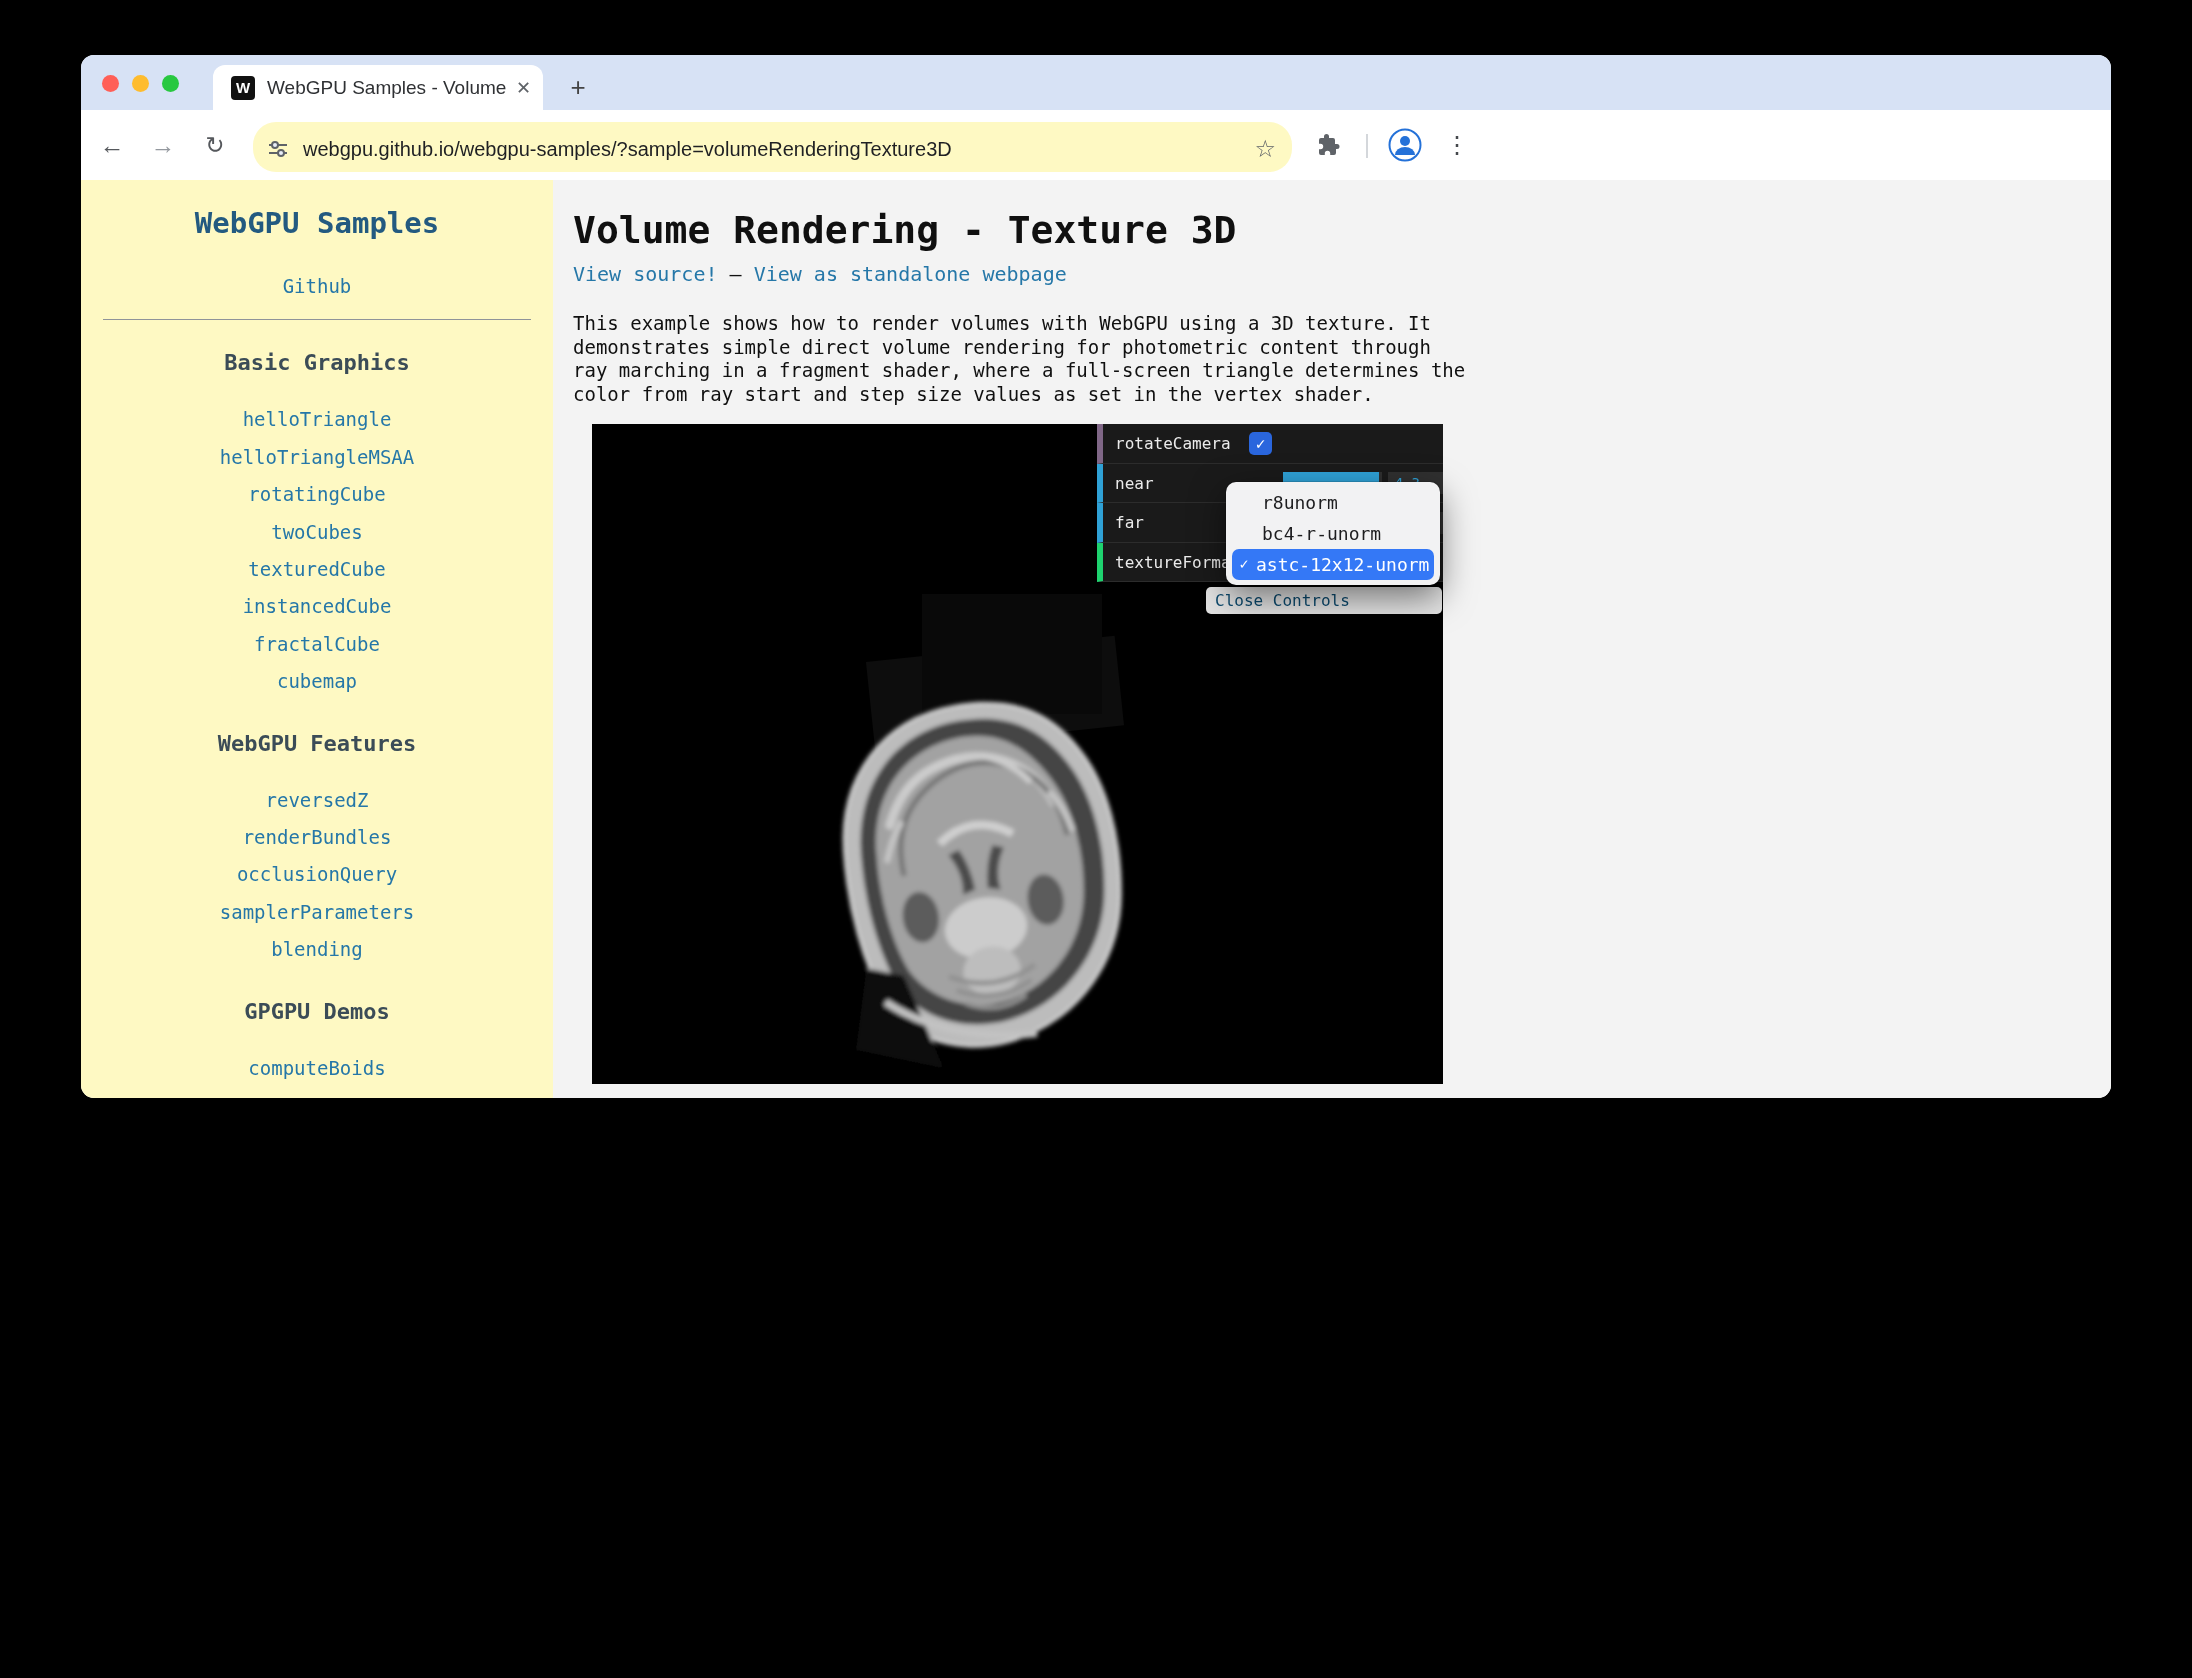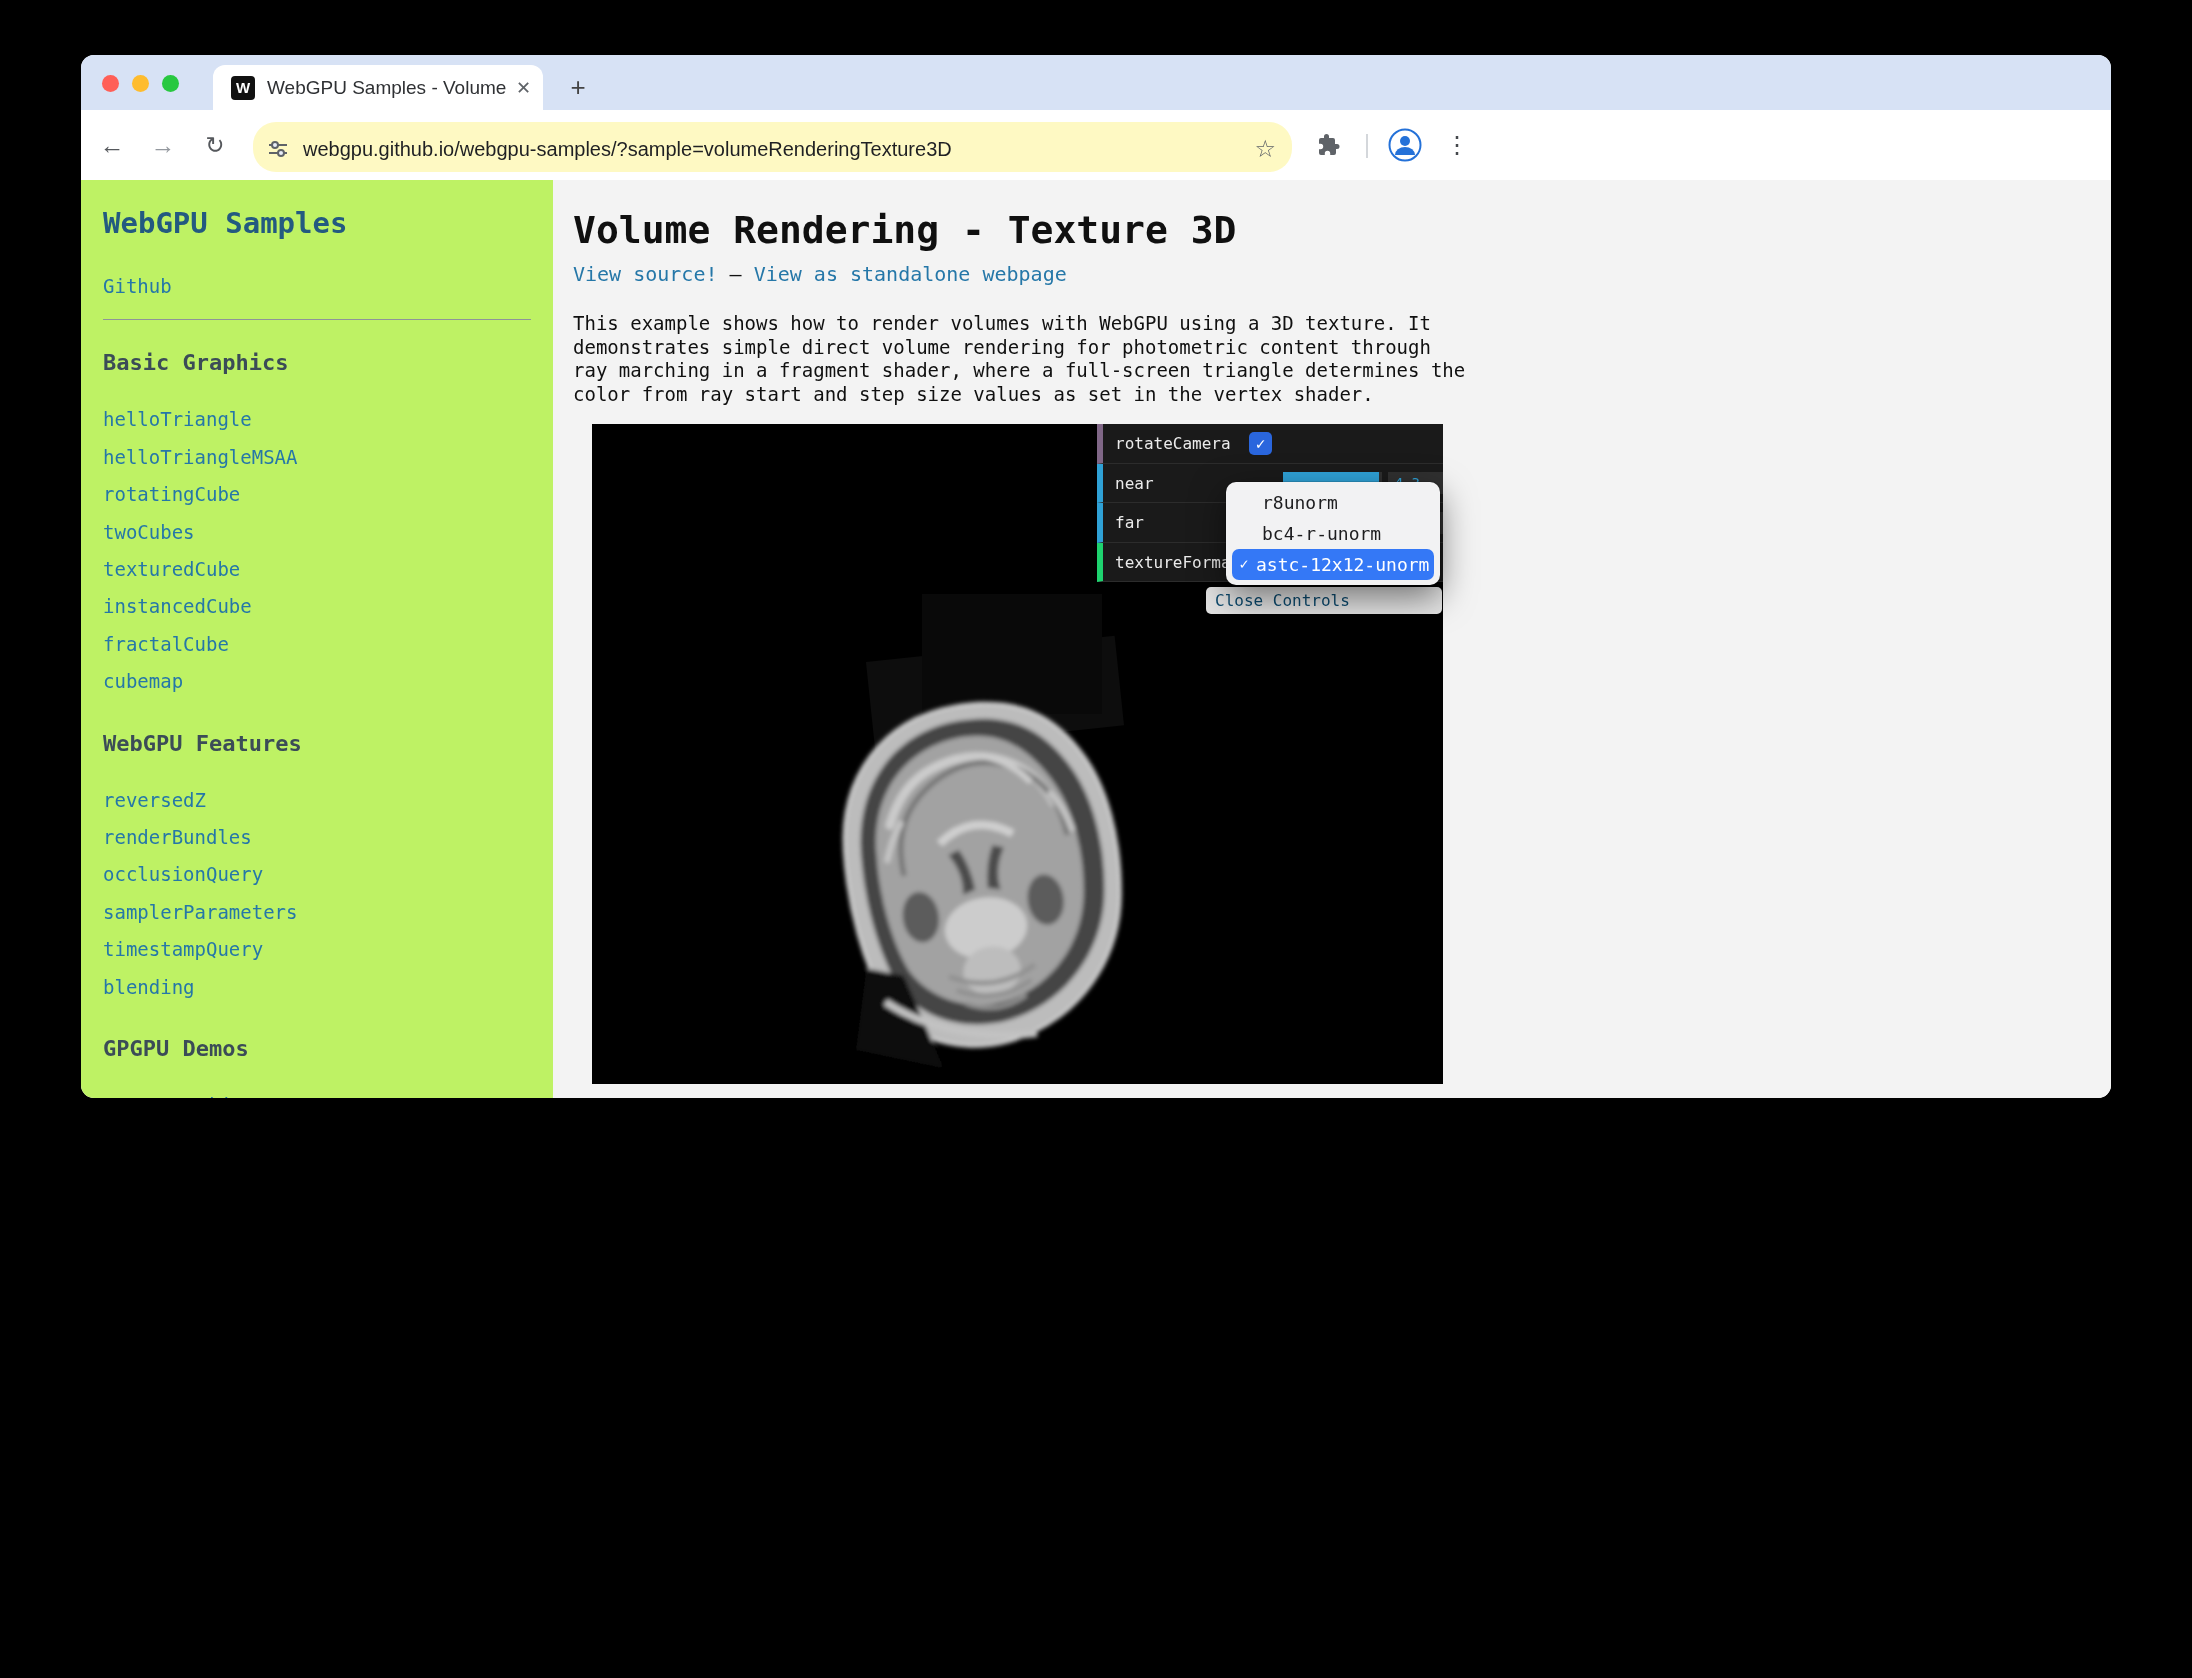--- a/index.html
+++ b/index.html
@@ -38,21 +38,21 @@
   .url-text{font-size:20px;color:#1f2023;white-space:nowrap;overflow:hidden;flex:1;}
   .star{flex:0 0 auto;font-size:24px;color:#5f6368;}
   .tb-right{position:absolute;top:17px;width:36px;height:36px;display:flex;align-items:center;justify-content:center;}
   .puzzle{left:1230px;}
   .tb-sep{position:absolute;left:1285px;top:24px;width:2px;height:24px;background:#d4d7db;}
   .avatar{left:1306px;}
   .kebab{left:1358px;font-size:24px;color:#45484c;}
 
   
   .page{position:absolute;left:0;top:125px;width:100%;height:918px;display:flex;}
-  .sidebar{width:472px;flex:0 0 auto;background:#bef264;padding:26px 22px 16px 22px;overflow:hidden;}
+  .sidebar{width:472px;flex:0 0 auto;background:#fef9c3;padding:26px 22px 16px 22px;overflow:hidden;text-align:center;}
   .sb-title{font-size:29px;font-weight:bold;color:#235a80;margin:0 0 28px 0;}
   .sb-link{display:block;font-size:19px;line-height:37.4px;color:#2577a8;text-decoration:none;cursor:pointer;}
   .sb-hr{border:none;border-top:1.5px solid #8f9499;margin:14px 0 0 0;}
   .sb-head{font-size:22px;font-weight:bold;color:#3b4c57;margin:30px 0 26px 0;}
 
   .main{flex:1;background:#f3f3f3;padding:28px 0 0 20px;position:relative;overflow:hidden;}
   .main-title{font-size:38px;font-weight:bold;color:#101010;margin:0 0 10px 0;}
   .links-line{font-size:20px;margin:8px 0 0 0;color:#101010;}
   .links-line a{color:#2577a8;text-decoration:none;cursor:pointer;}
   .desc{font-size:19px;line-height:23.6px;color:#101010;width:896px;margin:26px 0 0 0;}
@@ -152,21 +152,20 @@
       <a class="sb-link">twoCubes</a>
       <a class="sb-link">texturedCube</a>
       <a class="sb-link">instancedCube</a>
       <a class="sb-link">fractalCube</a>
       <a class="sb-link">cubemap</a>
       <div class="sb-head">WebGPU Features</div>
       <a class="sb-link">reversedZ</a>
       <a class="sb-link">renderBundles</a>
       <a class="sb-link">occlusionQuery</a>
       <a class="sb-link">samplerParameters</a>
-      <a class="sb-link">timestampQuery</a>
       <a class="sb-link">blending</a>
       <div class="sb-head">GPGPU Demos</div>
       <a class="sb-link">computeBoids</a>
     </div>
 
     <div class="main mono">
       <h1 class="main-title mono">Volume Rendering - Texture 3D</h1>
       <div class="links-line">
         <a>View source!</a>
         <span>—</span>

